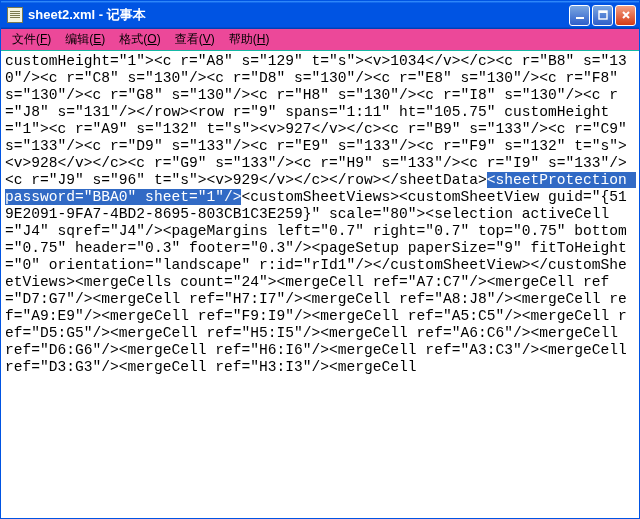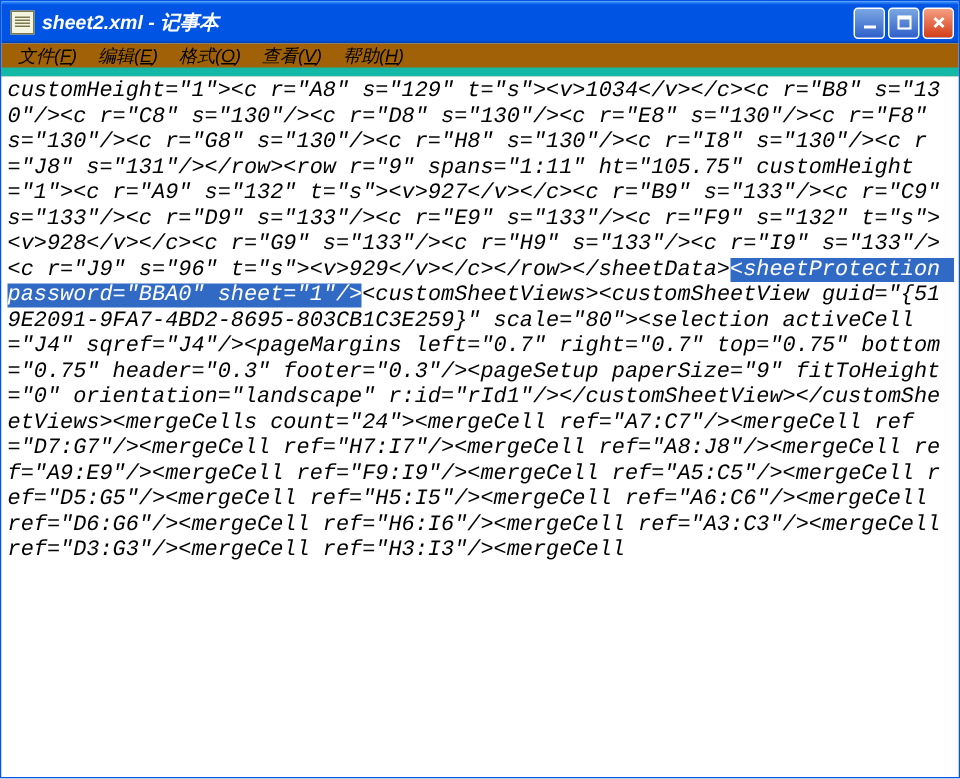--- a/index.html
+++ b/index.html
@@ -11,21 +11,20 @@
     height: 519px;
     overflow: hidden;
   }
   .window {
     width: 640px;
     height: 519px;
     border: 1px solid #0054e3;
     background: #fff;
     display: flex;
     flex-direction: column;
-    font-style: italic;
   }
   .titlebar {
     height: 28px;
     background: linear-gradient(to bottom, #3a95ff 0%, #0054e3 8%, #0054e3 92%, #003ba8 100%);
     display: flex;
     align-items: center;
     padding: 0 3px 0 6px;
     color: #fff;
   }
   .titlebar .app-icon {
@@ -64,22 +63,22 @@
     color: #fff;
     font-weight: bold;
     cursor: pointer;
   }
   .win-btn.blue { background: linear-gradient(to bottom, #7ba7e1, #2f5fca); }
   .win-btn.red  { background: linear-gradient(to bottom, #f4a083, #d43b16); }
   .win-btn svg { display:block; }
 
   .menubar {
     height: 22px;
-    background: #a16207;
-    border-bottom: 6px solid #14b8a6;
+    background: #ec4899;
+    border-bottom: 1px solid #14b8a6;
     display: flex;
     align-items: center;
     padding: 0 4px;
     font-family: "SimSun", "宋体", Tahoma, sans-serif;
     font-size: 12px;
   }
   .menuitem {
     padding: 2px 7px;
     cursor: pointer;
   }

